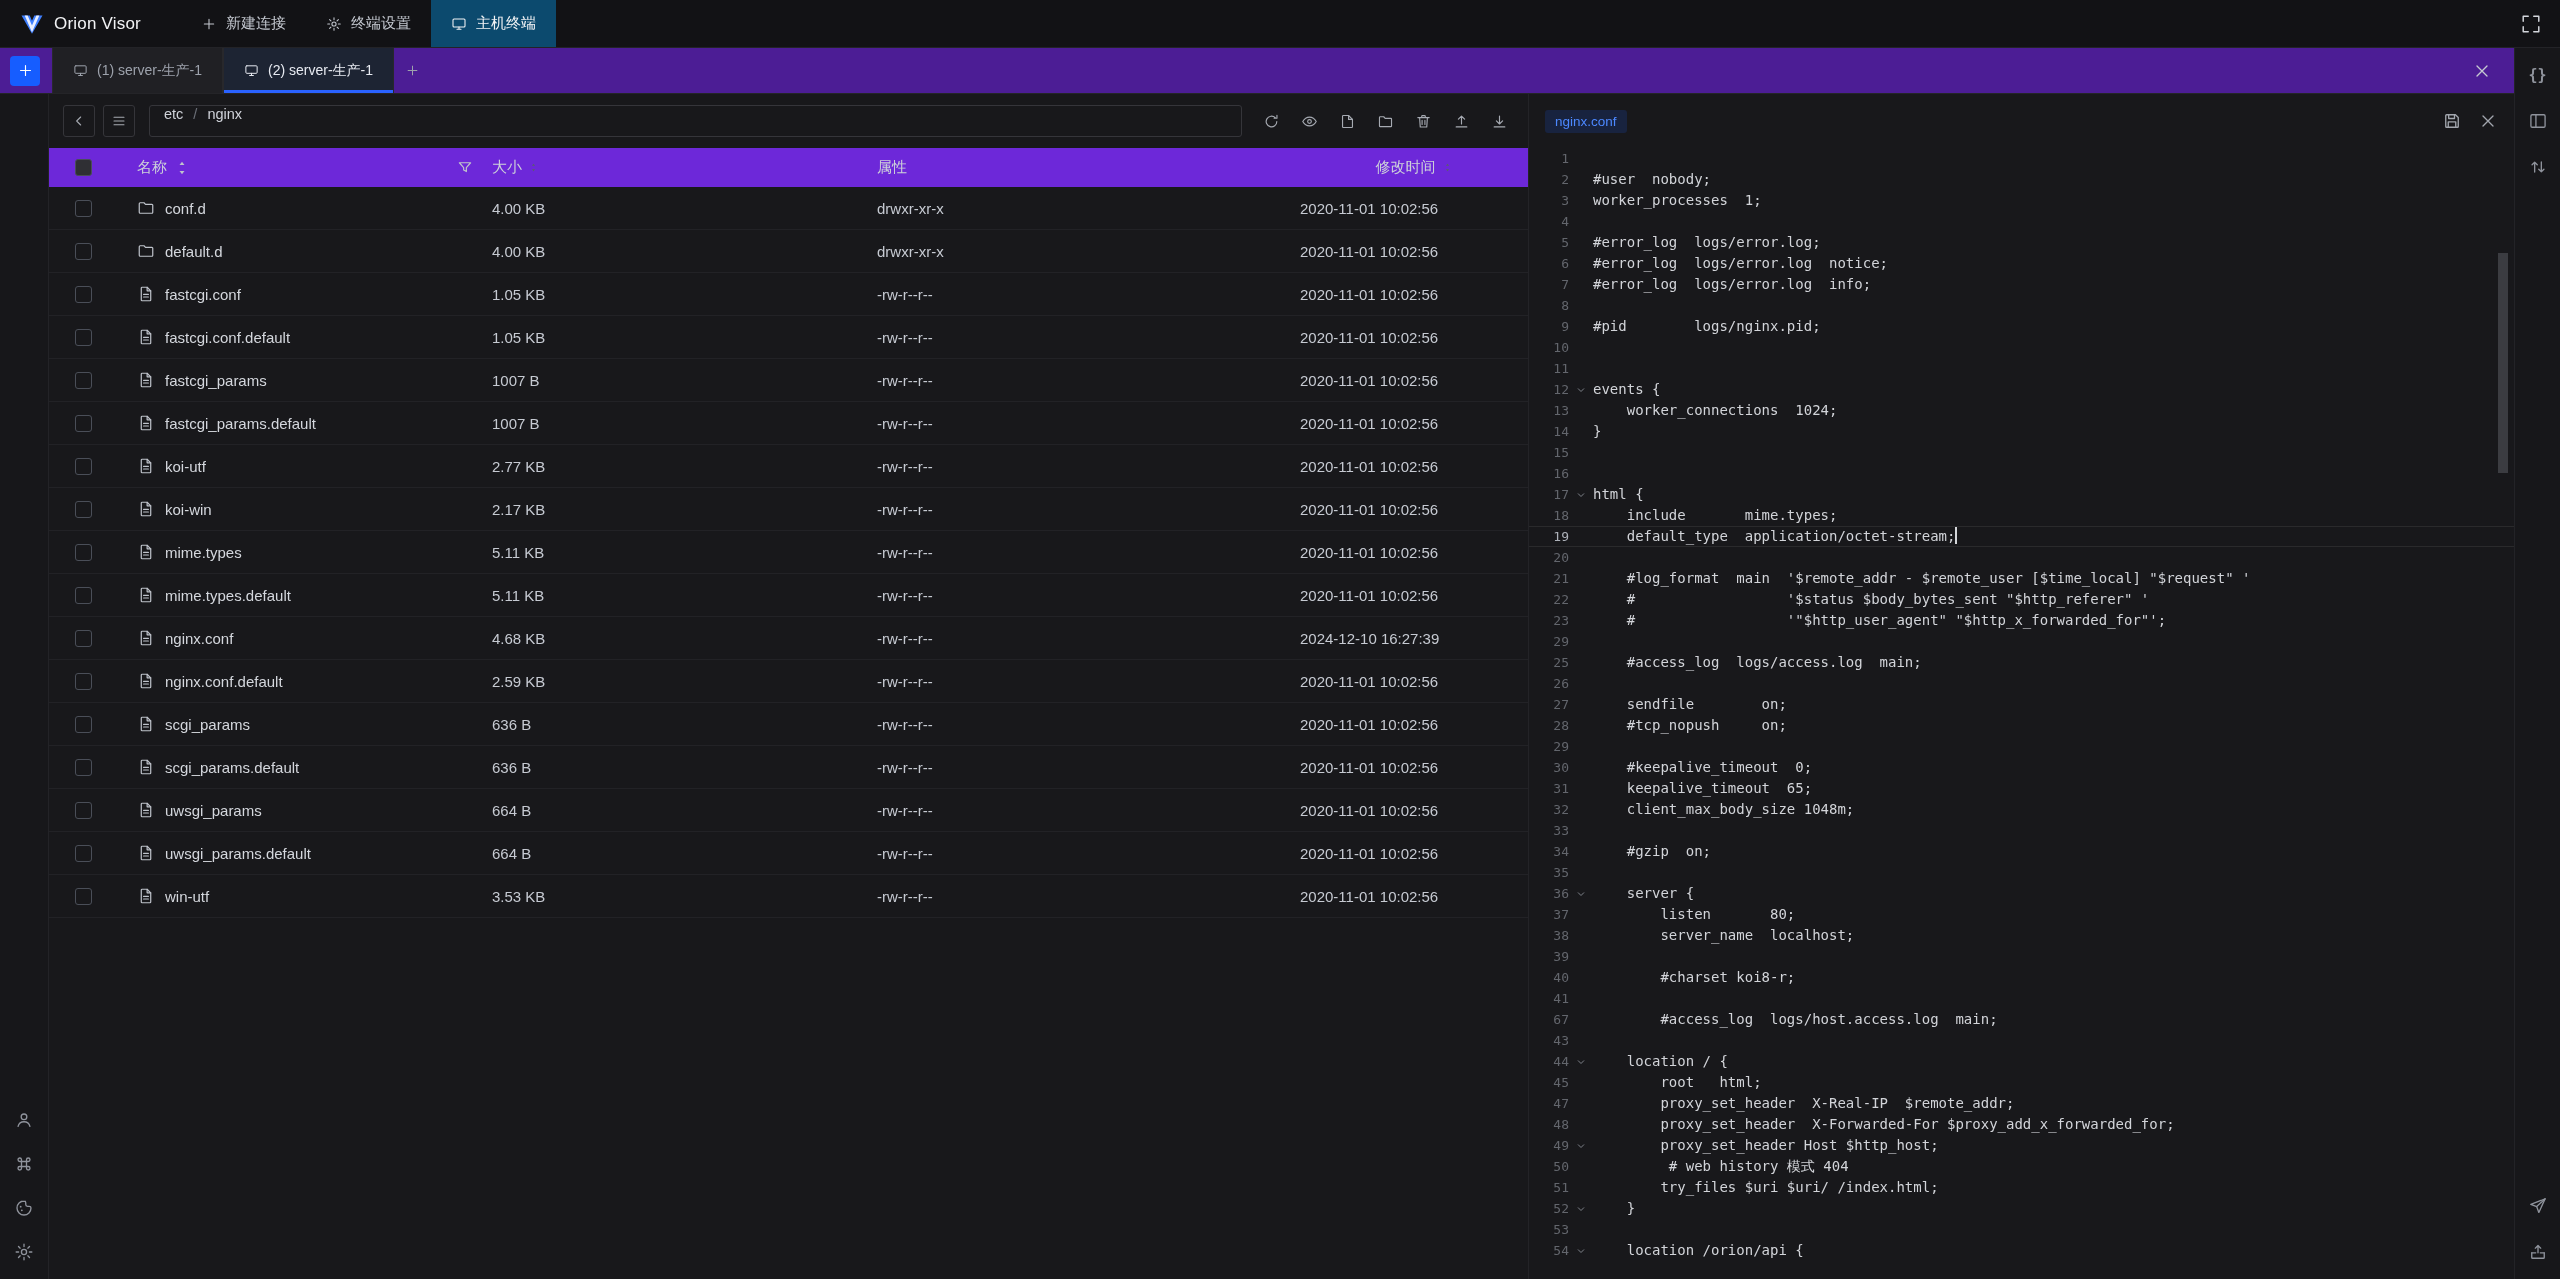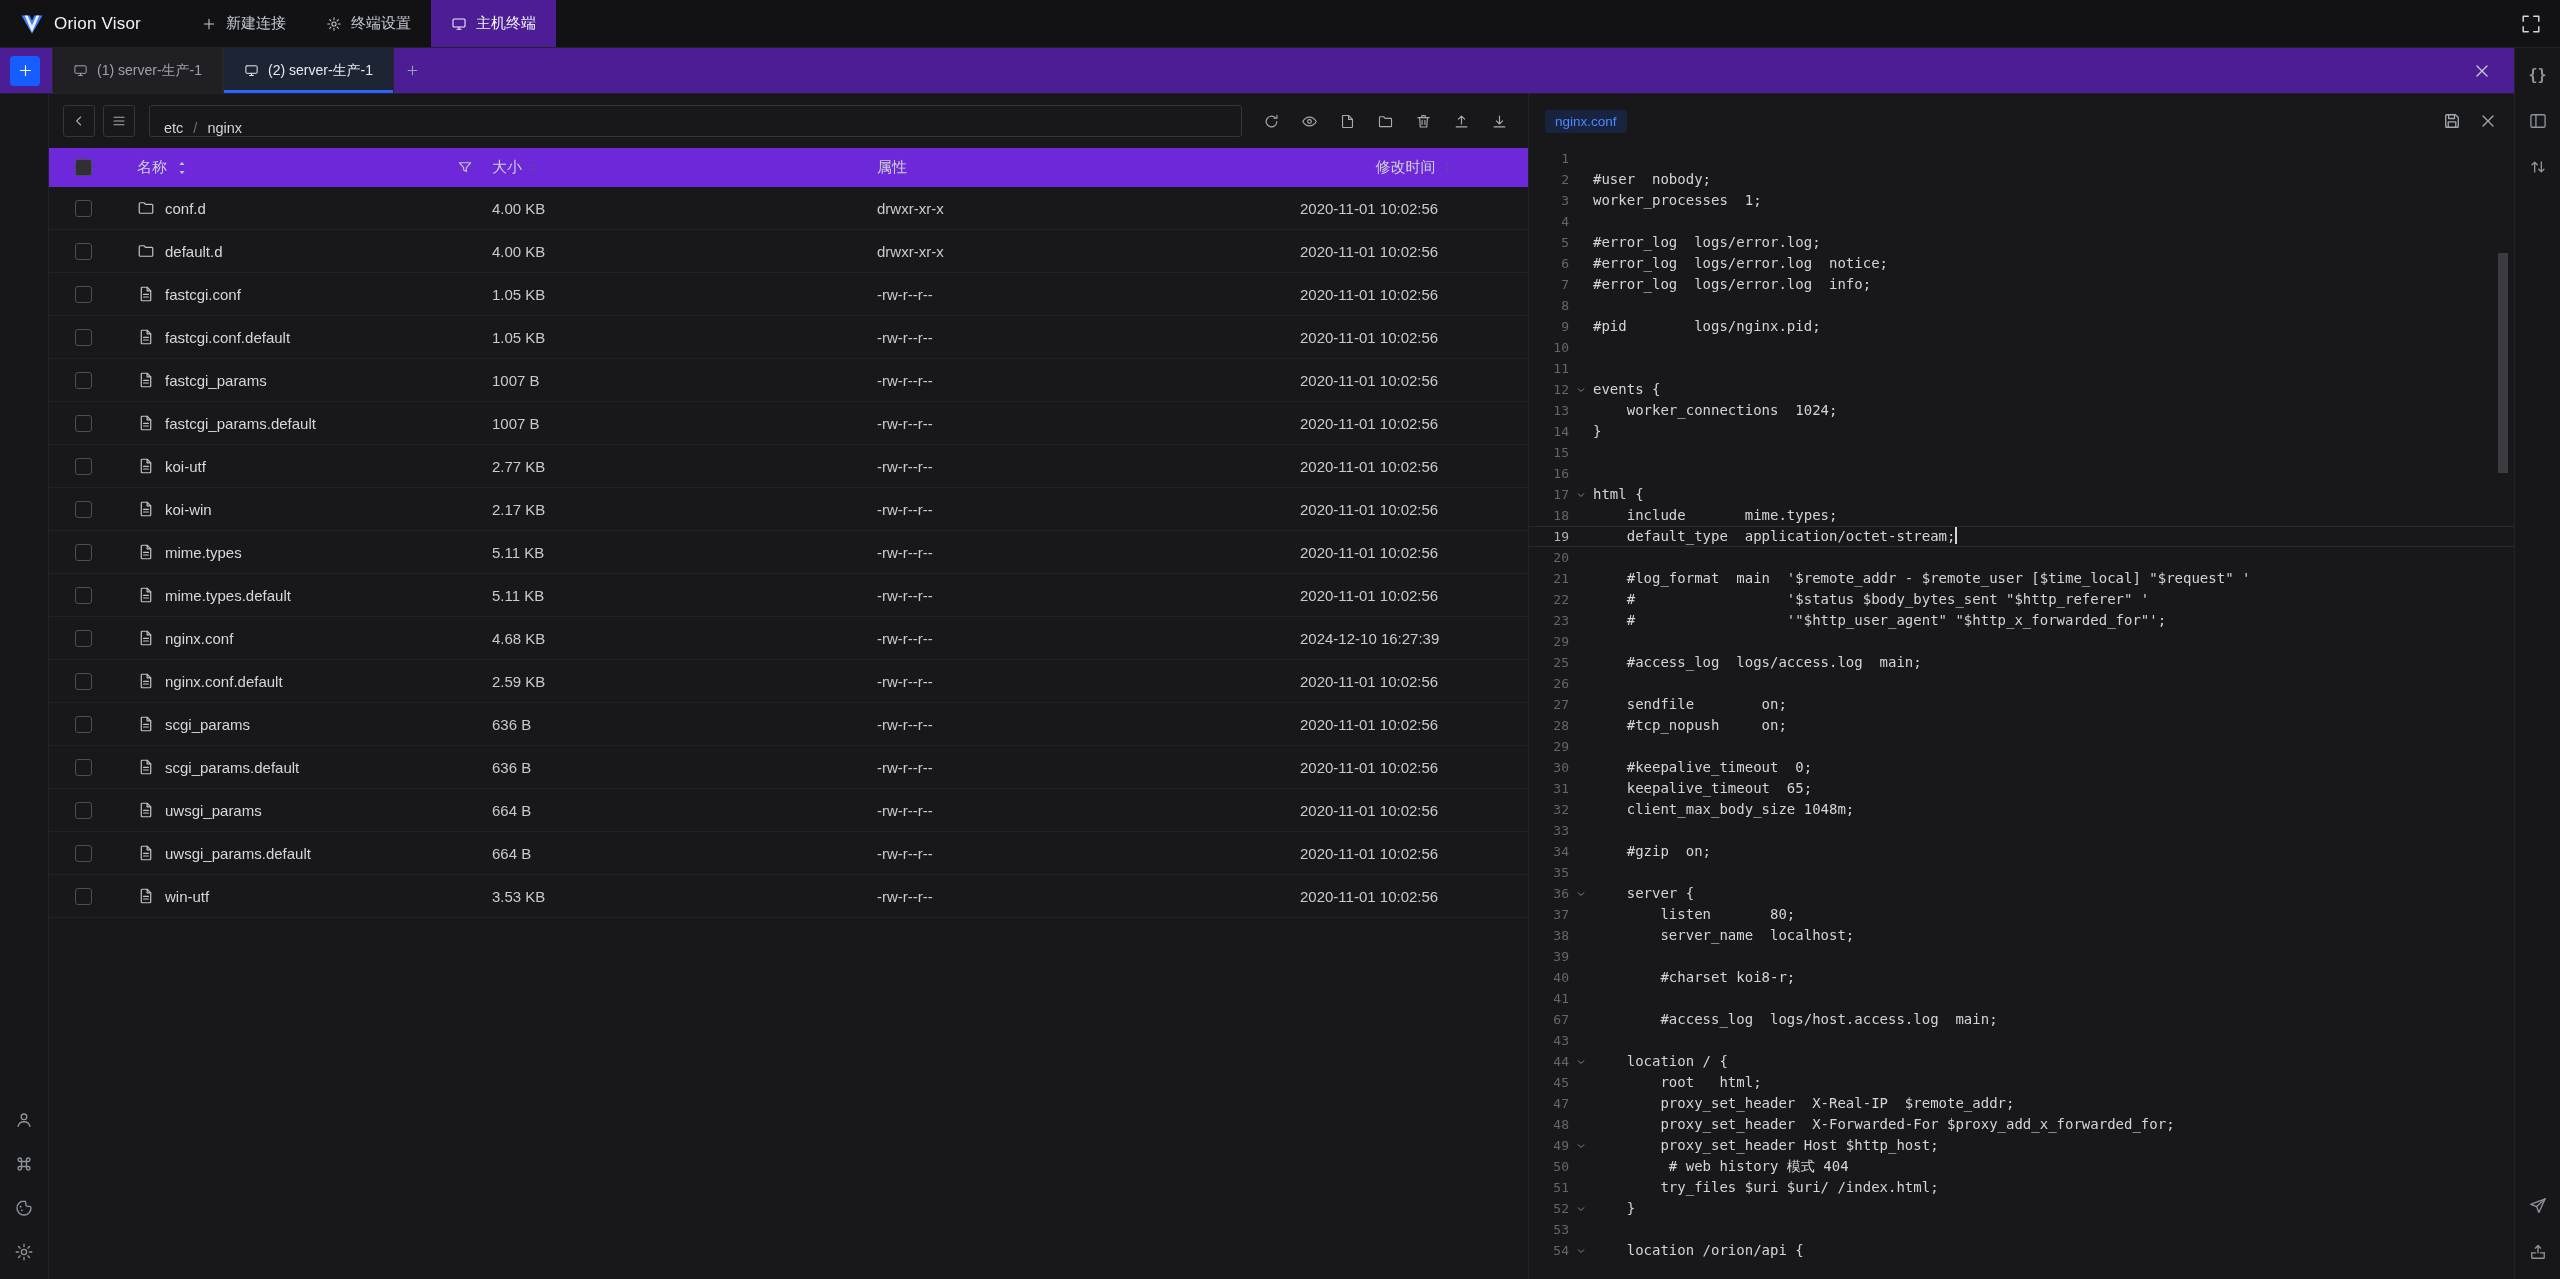--- a/index.html
+++ b/index.html
@@ -10,21 +10,21 @@
     stroke-linecap:round;stroke-linejoin:round;display:block}
 
   
   .navbar{height:48px;background:#121215;display:flex;align-items:center;border-bottom:1px solid #232327}
   .brand{display:flex;align-items:center;gap:10px;padding:0 16px 0 20px}
   .brand .logo{width:24px;height:24px}
   .brand-name{font-size:17px;font-weight:normal;color:#f2f3f5;letter-spacing:.2px;white-space:nowrap}
   .nav-items{display:flex;height:100%;margin-left:24px}
   .nav-item{display:flex;align-items:center;gap:9px;padding:0 20px;font-size:15px;color:#c3c7cf;cursor:pointer;white-space:nowrap}
   .nav-item .icon{width:16px;height:16px}
-  .nav-item.active{background:#4c1d95;color:#f2f3f5}
+  .nav-item.active{background:#0c4a6e;color:#f2f3f5}
   .navbar-right{margin-left:auto;padding-right:18px;display:flex;align-items:center}
   .fullscreen-btn{width:22px;height:22px;color:#d3d6dc;cursor:pointer}
 
   
   .main-wrap{display:flex;height:1231px}
   .left-col{flex:1;display:flex;flex-direction:column;min-width:0}
   .content-row{flex:1;display:flex;min-height:0}
 
   
   .tabbar{height:46px;background:#4c1d95;display:flex;align-items:center;border-bottom:1px solid #242428}
@@ -52,21 +52,21 @@
     align-items:center;padding:12px 0;gap:16px}
   .right-rail .rail-spacer{flex:1}
   .rail-group{display:flex;flex-direction:column;gap:16px;align-items:center}
 
   
   .file-panel{width:1480px;background:#18181b;border-right:1px solid #232327;display:flex;flex-direction:column}
   .file-toolbar{height:54px;display:flex;align-items:center;padding:0 14px;gap:8px;flex-shrink:0}
   .sq-btn{width:32px;height:32px;border:1px solid #35353a;border-radius:3px;color:#a6aab2;background:transparent;
     display:flex;align-items:center;justify-content:center;cursor:pointer;flex-shrink:0}
   .sq-btn .icon{width:16px;height:16px}
-  .breadcrumb{flex:1;height:32px;border:1px solid #35353a;border-radius:3px;display:flex;align-items:flex-end;
+  .breadcrumb{flex:1;height:32px;border:1px solid #35353a;border-radius:3px;display:flex;align-items:flex-start;
     padding:0 14px;gap:10px;font-size:14.5px;color:#d0d3da;margin:0 6px;min-width:0}
   .crumb{cursor:pointer}
   .crumb-sep{color:#6d717a}
   .tool-btn{width:30px;height:30px;border:none;background:transparent;color:#a6aab2;display:flex;align-items:center;
     justify-content:center;cursor:pointer;flex-shrink:0}
   .tool-btn .icon{width:17px;height:17px}
 
   
   .ftable{flex:1;display:flex;flex-direction:column;overflow:hidden}
   .frow{display:grid;grid-template-columns:66px 375px 385px 425px 1fr;align-items:center}

